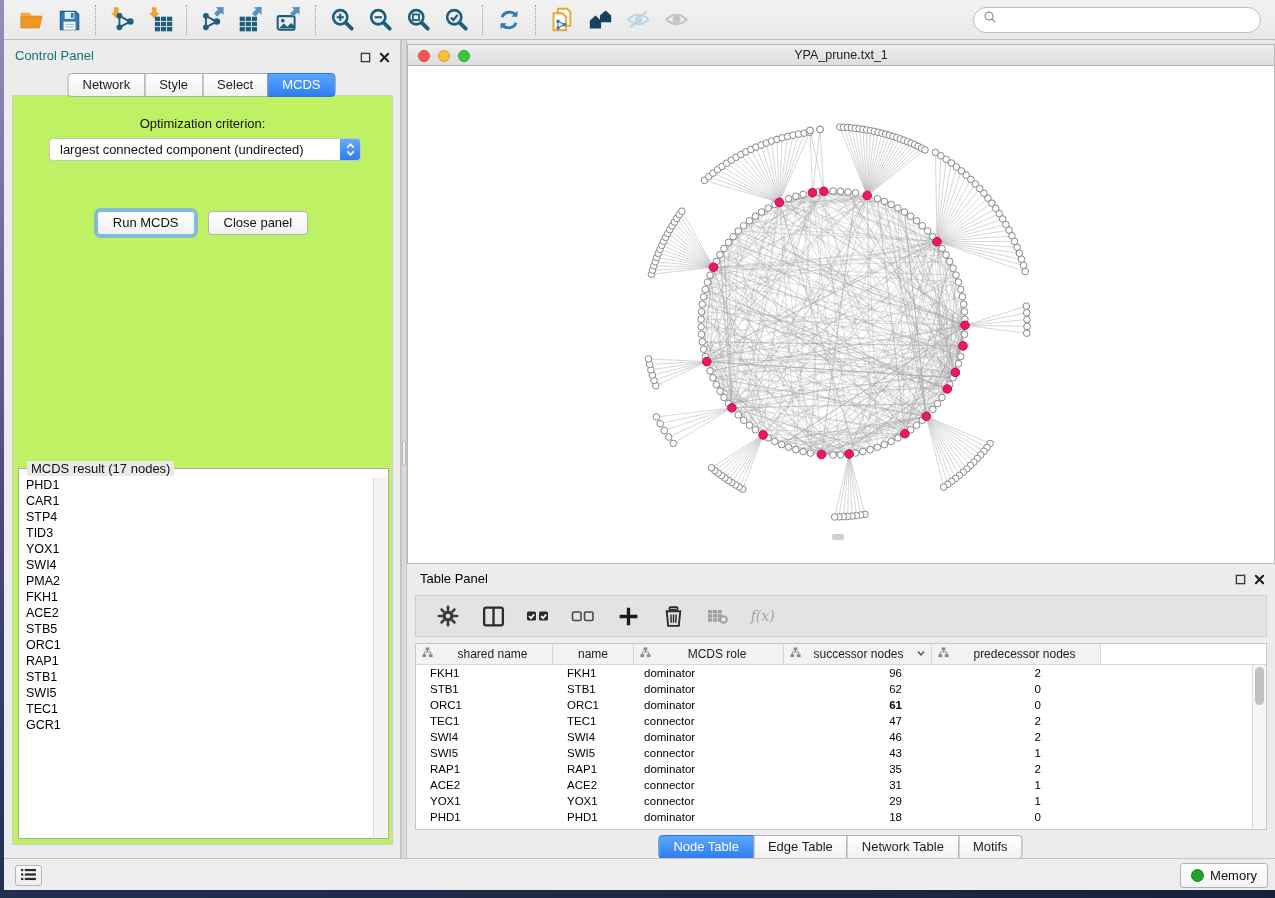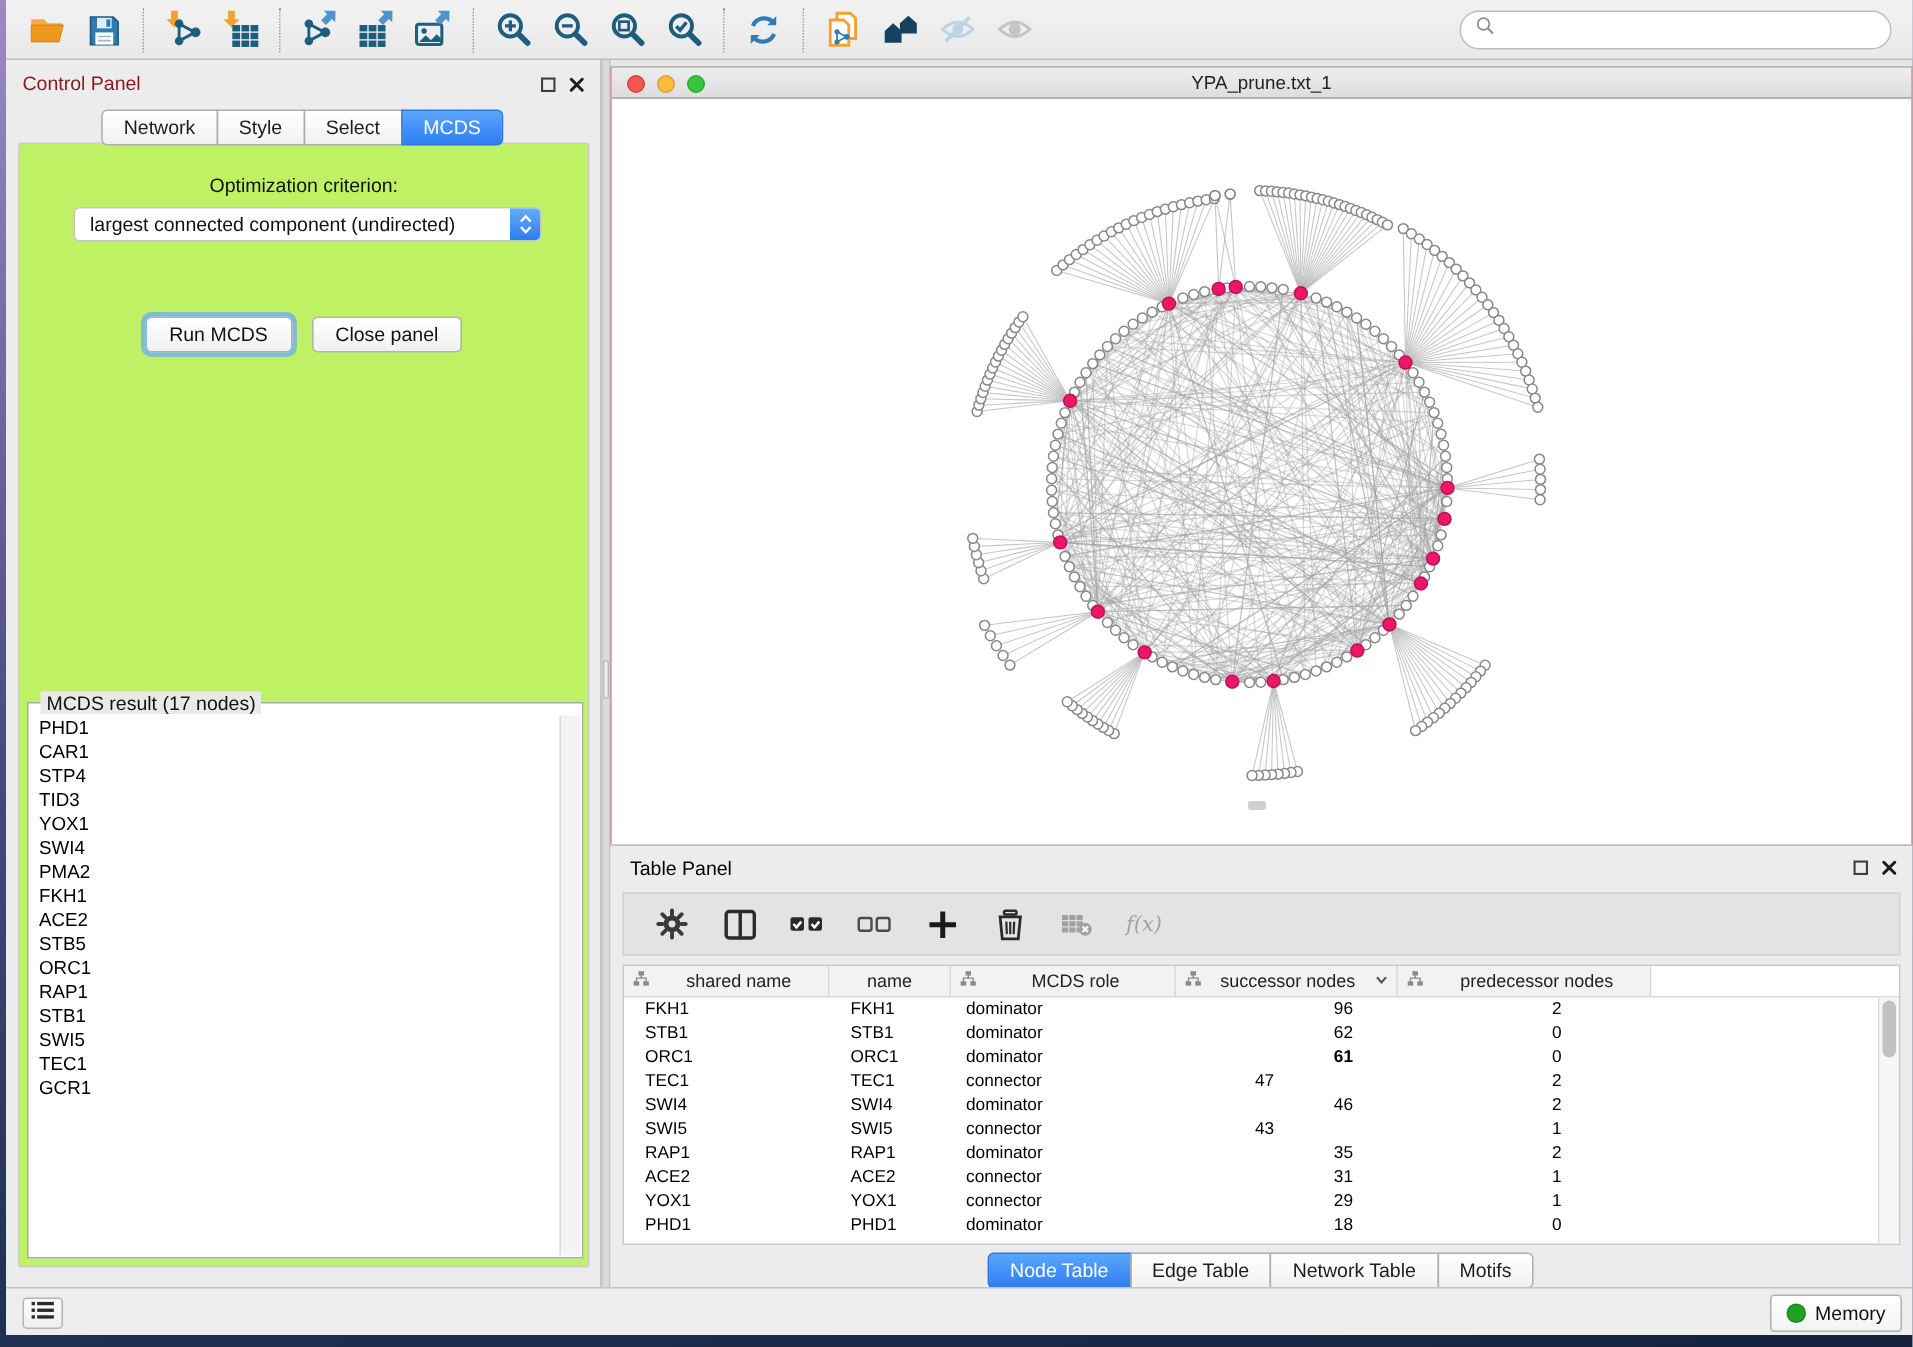--- a/index.html
+++ b/index.html
@@ -18,21 +18,21 @@
   .tb-btn { width:38px; height:32px; display:flex; align-items:center; justify-content:center; border-radius:4px; }
   .tb-btn.disabled { opacity:.5; }
   .tb-sep { width:1px; height:30px; border-left:1px dotted #9f9f9f; margin:0 7px; }
   .searchbox { margin-left:auto; margin-right:14px; width:288px; height:26px; background:#fff;
     border:1px solid #bdbdbd; border-radius:14px; display:flex; align-items:center; padding:0 9px; gap:6px; }
   .searchbox input { border:none; outline:none; flex:1; font-size:13px; background:transparent; font-family:inherit; }
 
   
   .control-panel { position:absolute; left:0; top:40px; width:397px; height:818px; background:#ececec; border-right:1px solid #c2c2c2; }
   .cp-header { position:absolute; left:0; top:0; width:100%; height:28px; }
-  .cp-title { position:absolute; left:11px; top:8px; font-size:13px; color:#7f1d1d; }
+  .cp-title { position:absolute; left:11px; top:8px; font-size:13px; color:#0f766e; }
   .panel-icons { position:absolute; right:10px; top:9px; display:flex; gap:8px; align-items:center; }
   .cp-tabs { position:absolute; top:33px; left:50%; transform:translateX(-50%); display:flex; z-index:3; }
   .seg-tab { padding:3px 14px 4px; font-size:13px; color:#1c1c1c; background:linear-gradient(#ffffff,#f1f1f1);
     border:1px solid #adadad; margin-left:-1px; white-space:nowrap; }
   .seg-tab:first-child { border-radius:4px 0 0 4px; }
   .seg-tab:last-child { border-radius:0 4px 4px 0; }
   .seg-tab.selected { background:linear-gradient(#5ba6fb,#2e7ef2); color:#fff; border-color:#2b76e4; }
   .cp-content { position:absolute; left:8px; top:55px; width:381px; height:750px;
     background:#bef264; border:1px solid #cdcdcd; border-radius:2px; }
   .opt-label { position:absolute; top:20px; width:100%; text-align:center; font-size:13px; color:#111; }
@@ -1335,35 +1335,35 @@
             <div class="td" style="width:137px;padding-left:14px;">ORC1</div>
             <div class="td" style="width:81px;padding-left:14px;">ORC1</div>
             <div class="td" style="width:150px;padding-left:10px;">dominator</div>
             <div class="td" style="width:148px;text-align:right;padding-right:30px;font-weight:bold;">61</div>
             <div class="td" style="width:169px;text-align:right;padding-right:60px;">0</div>
           </div>
           <div class="trow">
             <div class="td" style="width:137px;padding-left:14px;">TEC1</div>
             <div class="td" style="width:81px;padding-left:14px;">TEC1</div>
             <div class="td" style="width:150px;padding-left:10px;">connector</div>
-            <div class="td" style="width:148px;text-align:center;padding-right:30px;">47</div>
+            <div class="td" style="width:148px;text-align:right;padding-right:30px;">47</div>
             <div class="td" style="width:169px;text-align:right;padding-right:60px;">2</div>
           </div>
           <div class="trow">
             <div class="td" style="width:137px;padding-left:14px;">SWI4</div>
             <div class="td" style="width:81px;padding-left:14px;">SWI4</div>
             <div class="td" style="width:150px;padding-left:10px;">dominator</div>
             <div class="td" style="width:148px;text-align:right;padding-right:30px;">46</div>
             <div class="td" style="width:169px;text-align:right;padding-right:60px;">2</div>
           </div>
           <div class="trow">
             <div class="td" style="width:137px;padding-left:14px;">SWI5</div>
             <div class="td" style="width:81px;padding-left:14px;">SWI5</div>
             <div class="td" style="width:150px;padding-left:10px;">connector</div>
-            <div class="td" style="width:148px;text-align:center;padding-right:30px;">43</div>
+            <div class="td" style="width:148px;text-align:right;padding-right:30px;">43</div>
             <div class="td" style="width:169px;text-align:right;padding-right:60px;">1</div>
           </div>
           <div class="trow">
             <div class="td" style="width:137px;padding-left:14px;">RAP1</div>
             <div class="td" style="width:81px;padding-left:14px;">RAP1</div>
             <div class="td" style="width:150px;padding-left:10px;">dominator</div>
             <div class="td" style="width:148px;text-align:right;padding-right:30px;">35</div>
             <div class="td" style="width:169px;text-align:right;padding-right:60px;">2</div>
           </div>
           <div class="trow">

